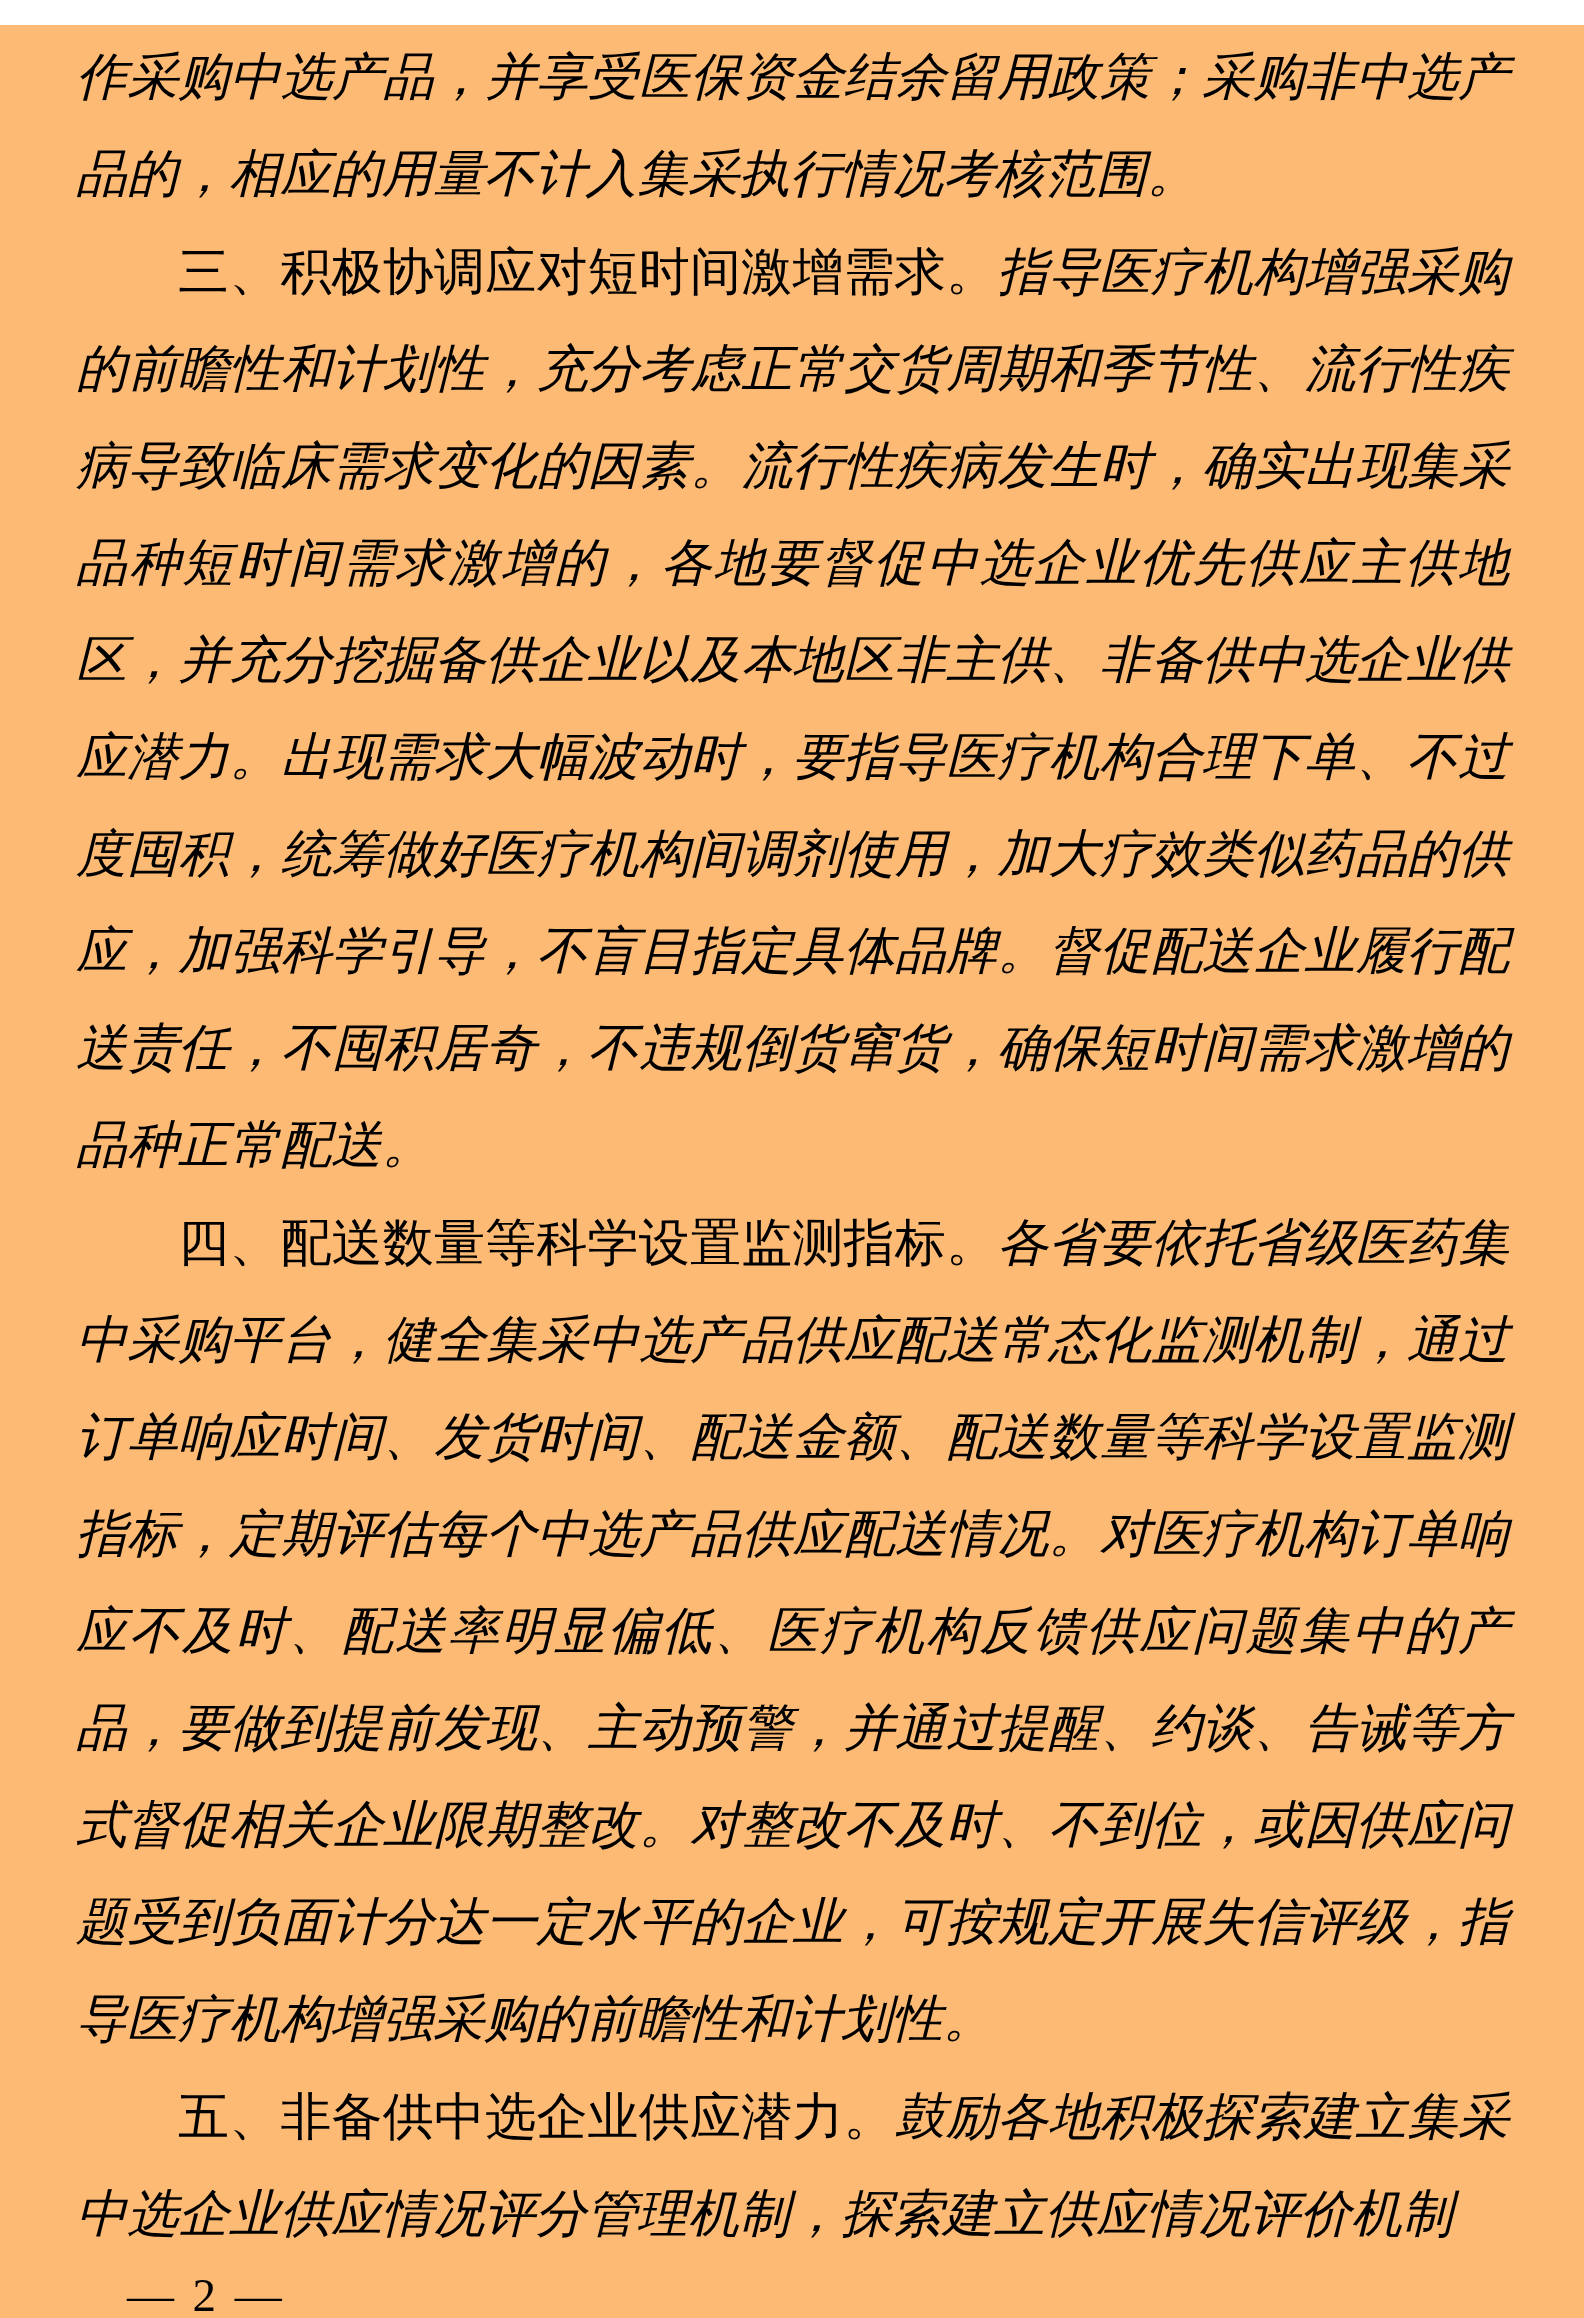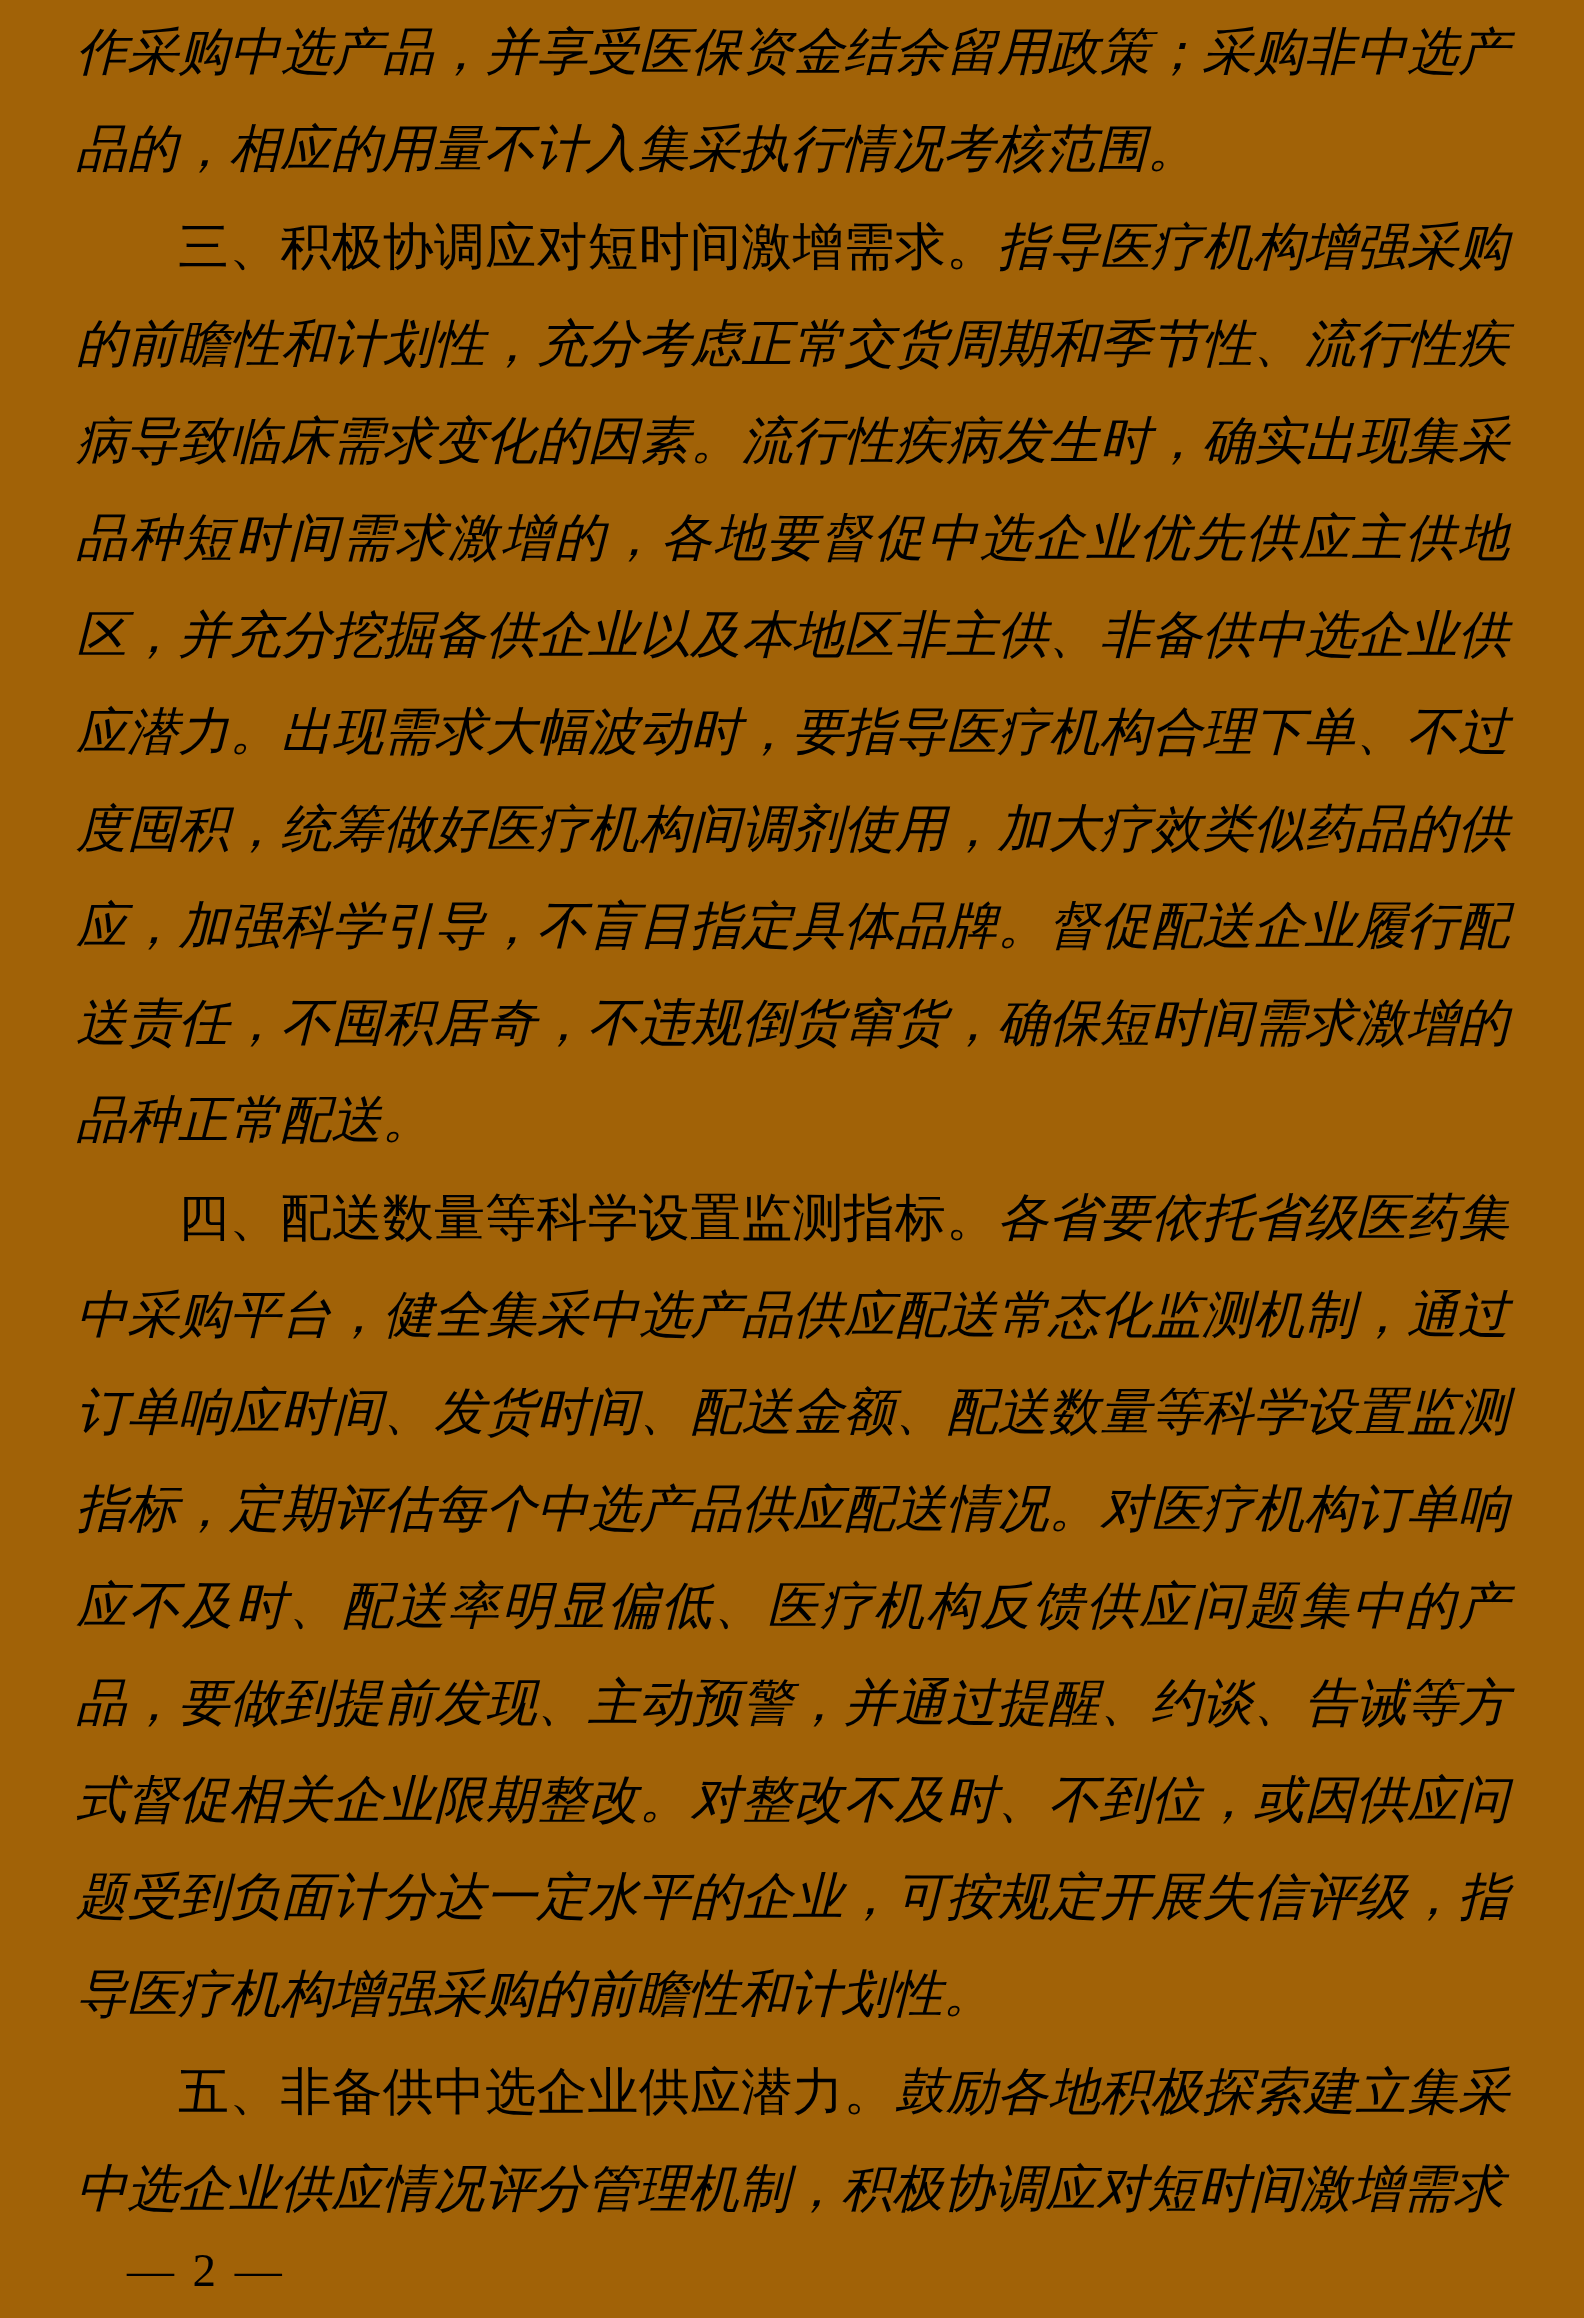--- a/index.html
+++ b/index.html
@@ -11,21 +11,22 @@
     width: 1585px;
     height: 2319px;
     position: relative;
     overflow: hidden;
   }
   .page {
     position: absolute;
     inset: 0;
     box-sizing: border-box;
     padding: 3.5px 76px 0 76px;
-    background: #a16207;
+    background: #fdba74;
+    margin-top: 25px;
   }
   .para {
     margin: 0;
     color: #000000;
     font-family: "Liberation Serif", serif;
     font-size: 51px;
     line-height: 97px;
     text-align: justify;
     text-justify: inter-ideograph;
     text-justify: inter-character;
@@ -64,21 +65,21 @@
 <body>
 
 <div class="page">
 
   <p class="para continuation"><span class="body-text">作采购中选产品，并享受医保资金结余留用政策；采购非中选产品的，相应的用量不计入集采执行情况考核范围。</span></p>
 
   <p class="para"><span class="lead">三、积极协调应对短时间激增需求。</span><span class="body-text">指导医疗机构增强采购的前瞻性和计划性，充分考虑正常交货周期和季节性、流行性疾病导致临床需求变化的因素。流行性疾病发生时，确实出现集采品种短时间需求激增的，各地要督促中选企业优先供应主供地区，并充分挖掘备供企业以及本地区非主供、非备供中选企业供应潜力。出现需求大幅波动时，要指导医疗机构合理下单、不过度囤积，统筹做好医疗机构间调剂使用，加大疗效类似药品的供应，加强科学引导，不盲目指定具体品牌。督促配送企业履行配送责任，不囤积居奇，不违规倒货窜货，确保短时间需求激增的品种正常配送。</span></p>
 
   <p class="para"><span class="lead">四、配送数量等科学设置监测指标。</span><span class="body-text">各省要依托省级医药集中采购平台，健全集采中选产品供应配送常态化监测机制，通过订单响应时间、发货时间、配送金额、配送数量等科学设置监测指标，定期评估每个中选产品供应配送情况。对医疗机构订单响应不及时、配送率明显偏低、医疗机构反馈供应问题集中的产品，要做到提前发现、主动预警，并通过提醒、约谈、告诫等方式督促相关企业限期整改。对整改不及时、不到位，或因供应问题受到负面计分达一定水平的企业，可按规定开展失信评级，指导医疗机构增强采购的前瞻性和计划性。</span></p>
 
-  <p class="para"><span class="lead">五、非备供中选企业供应潜力。</span><span class="body-text">鼓励各地积极探索建立集采中选企业供应情况评分管理机制，积极协调应对短时间激增需求</span></p>
+  <p class="para"><span class="lead">五、非备供中选企业供应潜力。</span><span class="body-text">鼓励各地积极探索建立集采中选企业供应情况评分管理机制，探索建立供应情况评价机制</span></p>
 
   <div class="footer">
     <span class="dash">—</span>
     <span class="num">2</span>
     <span class="dash">—</span>
   </div>
 
 </div>
 
 

